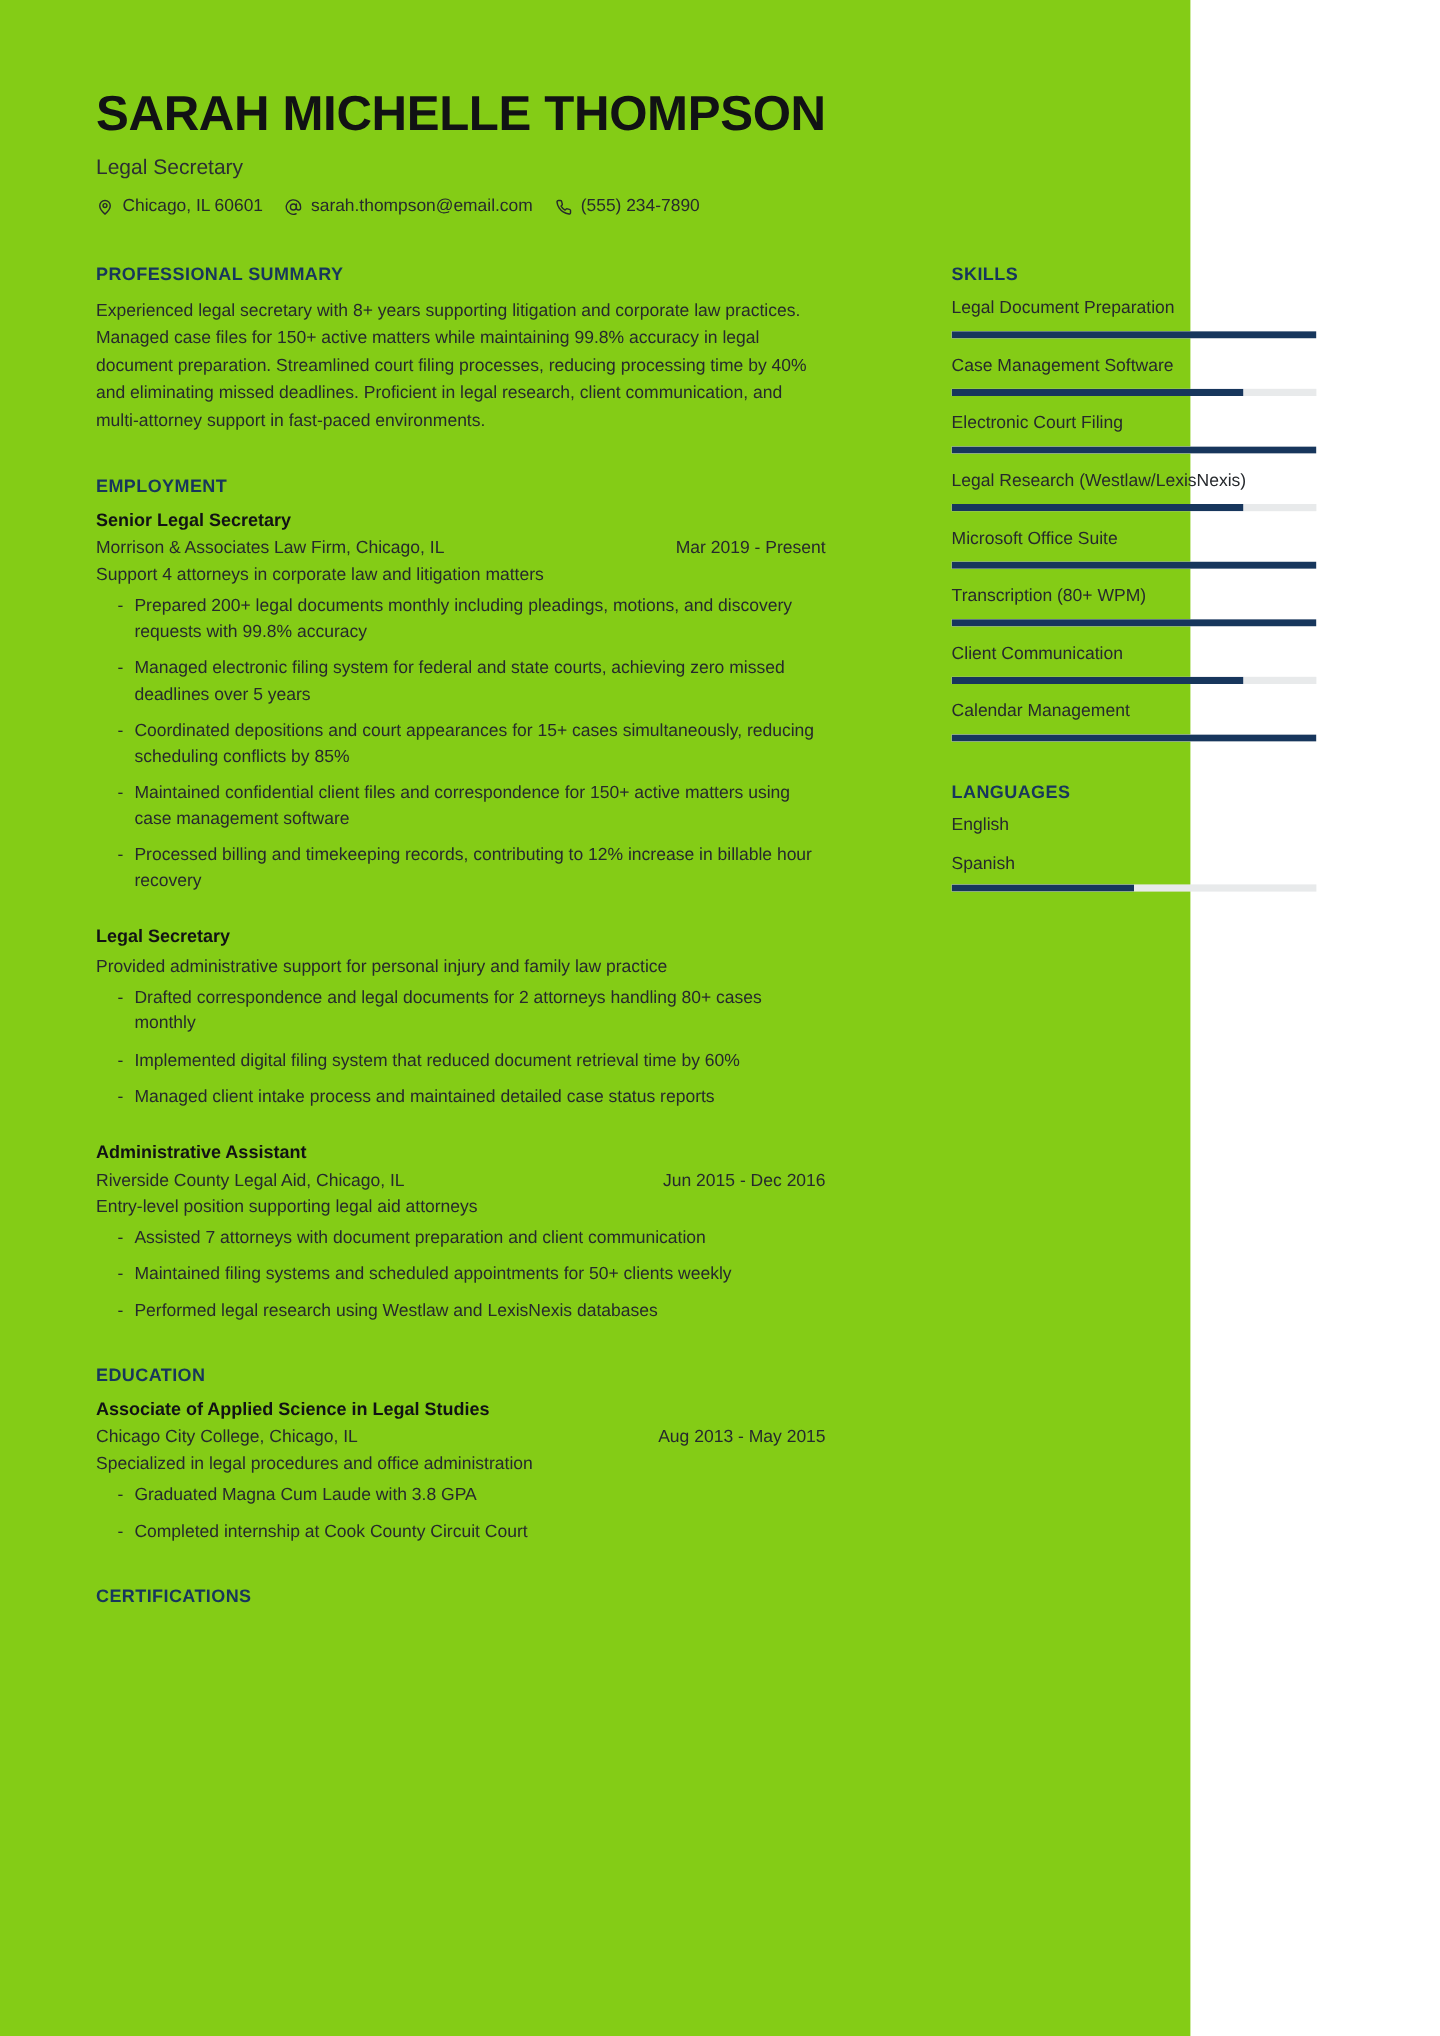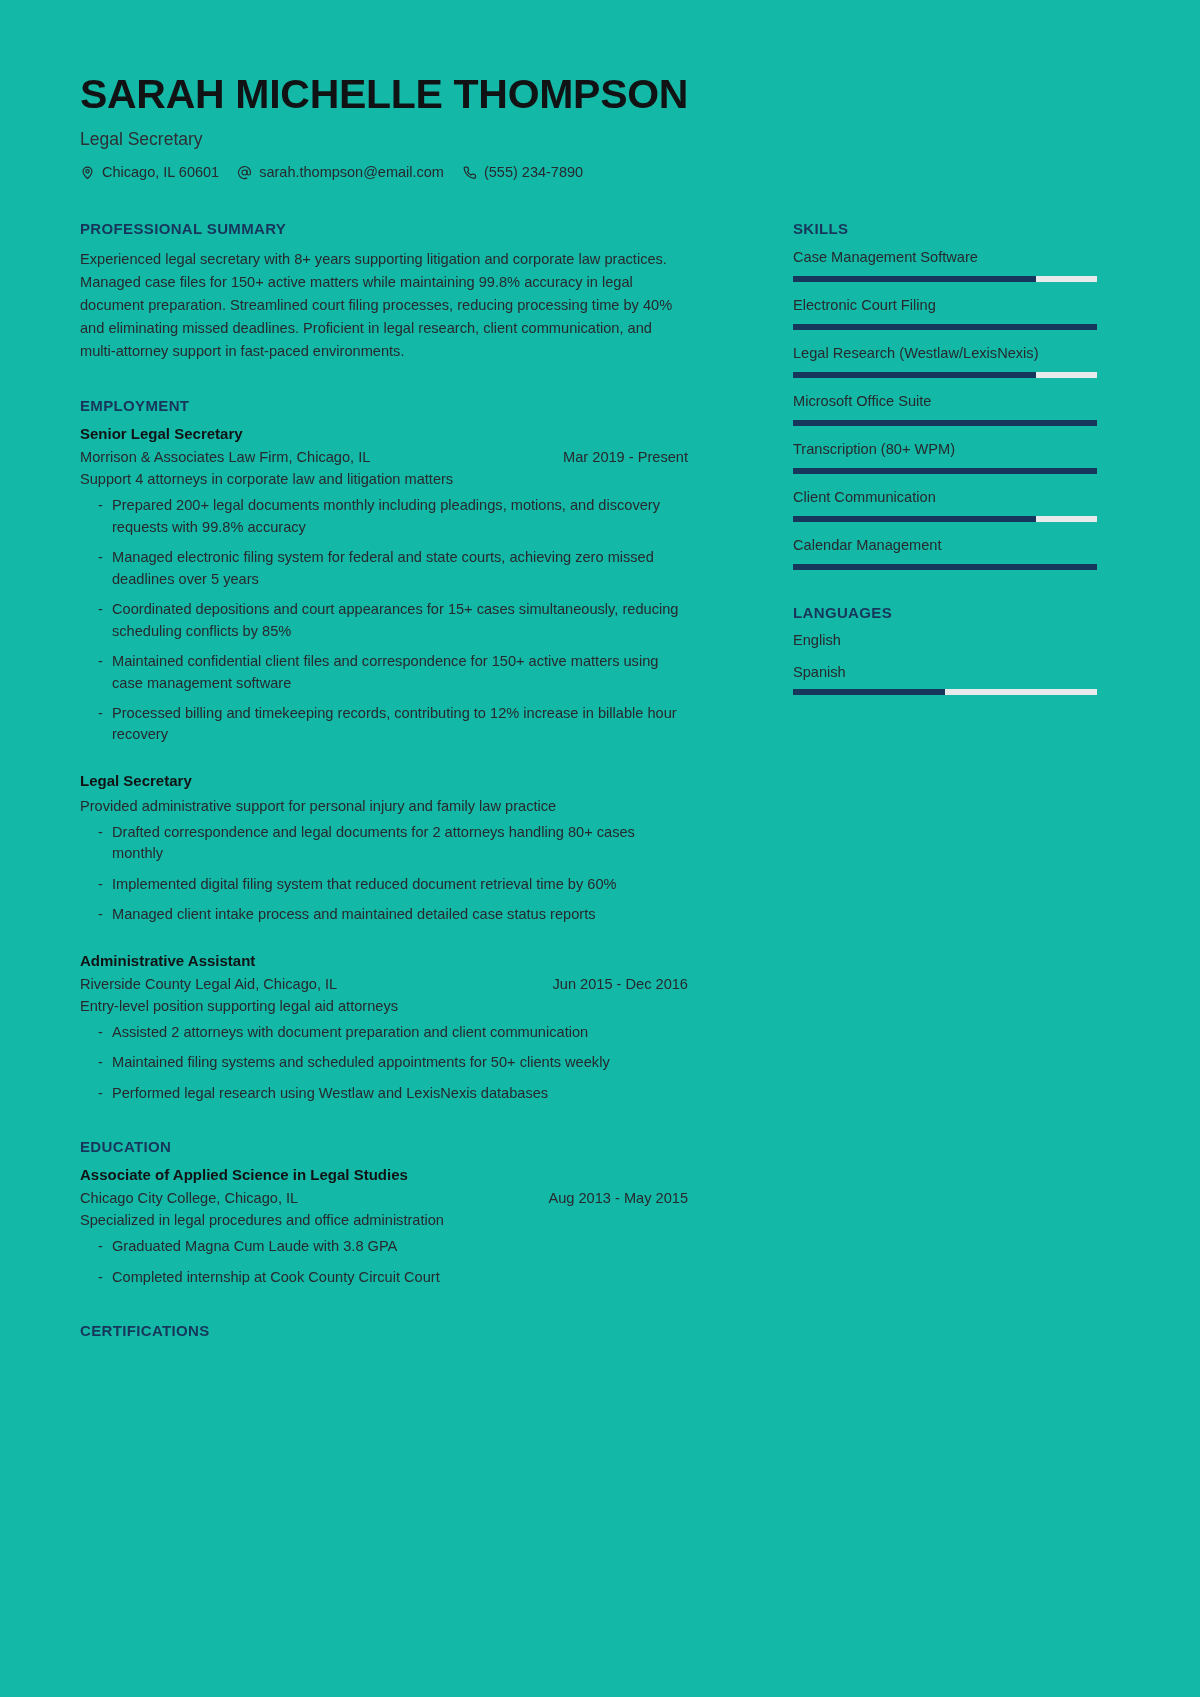--- a/index.html
+++ b/index.html
@@ -9,23 +9,23 @@
     background: #ffffff;
   }
 
   body {
     font-family: "Liberation Sans", sans-serif;
     color: #1d1d1f;
     -webkit-font-smoothing: antialiased;
   }
 
   .page {
-    width: 1200px;
+    width: 992px;
     min-height: 1697px;
-    background: #14b8a6;
+    background: #84cc16;
     padding: 72px 80px 40px 80px;
     position: relative;
   }
 
   
   .header { margin-bottom: 40px; }
 
   .full-name {
     font-size: 41px;
     font-weight: 700;
@@ -258,21 +258,21 @@
               </ul>
             </div>
             <div class="entry">
               <div class="entry-title">Administrative Assistant</div>
               <div class="entry-meta">
                 <span class="entry-org">Riverside County Legal Aid, Chicago, IL</span>
                 <span class="entry-dates">Jun 2015 - Dec 2016</span>
               </div>
               <div class="entry-desc">Entry-level position supporting legal aid attorneys</div>
               <ul class="bullets">
-                <li>Assisted 2 attorneys with document preparation and client communication</li>
+                <li>Assisted 7 attorneys with document preparation and client communication</li>
                 <li>Maintained filing systems and scheduled appointments for 50+ clients weekly</li>
                 <li>Performed legal research using Westlaw and LexisNexis databases</li>
               </ul>
             </div>
           </div>
       </section>
 
       <section class="section">
         <h2 class="section-heading">EDUCATION</h2>
         <div id="education-entries">
@@ -297,20 +297,26 @@
       </section>
 
     </div>
 
     <aside class="col-side">
 
       <section class="section">
         <h2 class="section-heading">SKILLS</h2>
         <div id="skill-list">
             <div class="skill-row">
+              <div class="skill-label">Legal Document Preparation</div>
+              <div class="skill-track" style="background: rgb(232, 234, 235);">
+                <div class="skill-fill" style="width: 100%; background: rgb(23, 54, 92);"></div>
+              </div>
+            </div>
+            <div class="skill-row">
               <div class="skill-label">Case Management Software</div>
               <div class="skill-track" style="background: rgb(232, 234, 235);">
                 <div class="skill-fill" style="width: 80%; background: rgb(23, 54, 92);"></div>
               </div>
             </div>
             <div class="skill-row">
               <div class="skill-label">Electronic Court Filing</div>
               <div class="skill-track" style="background: rgb(232, 234, 235);">
                 <div class="skill-fill" style="width: 100%; background: rgb(23, 54, 92);"></div>
               </div>

